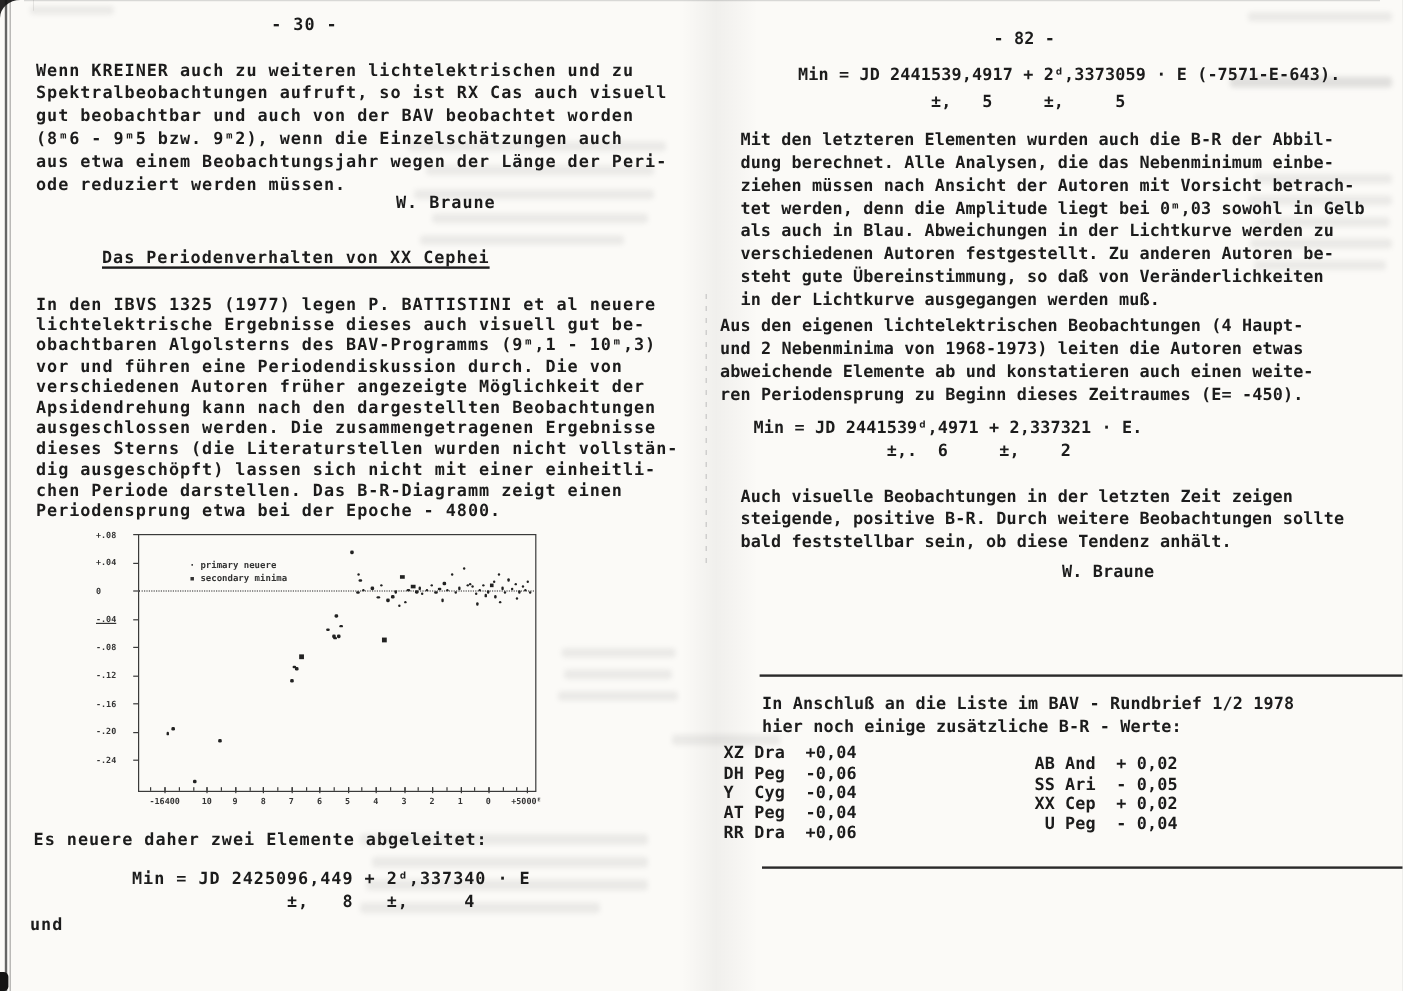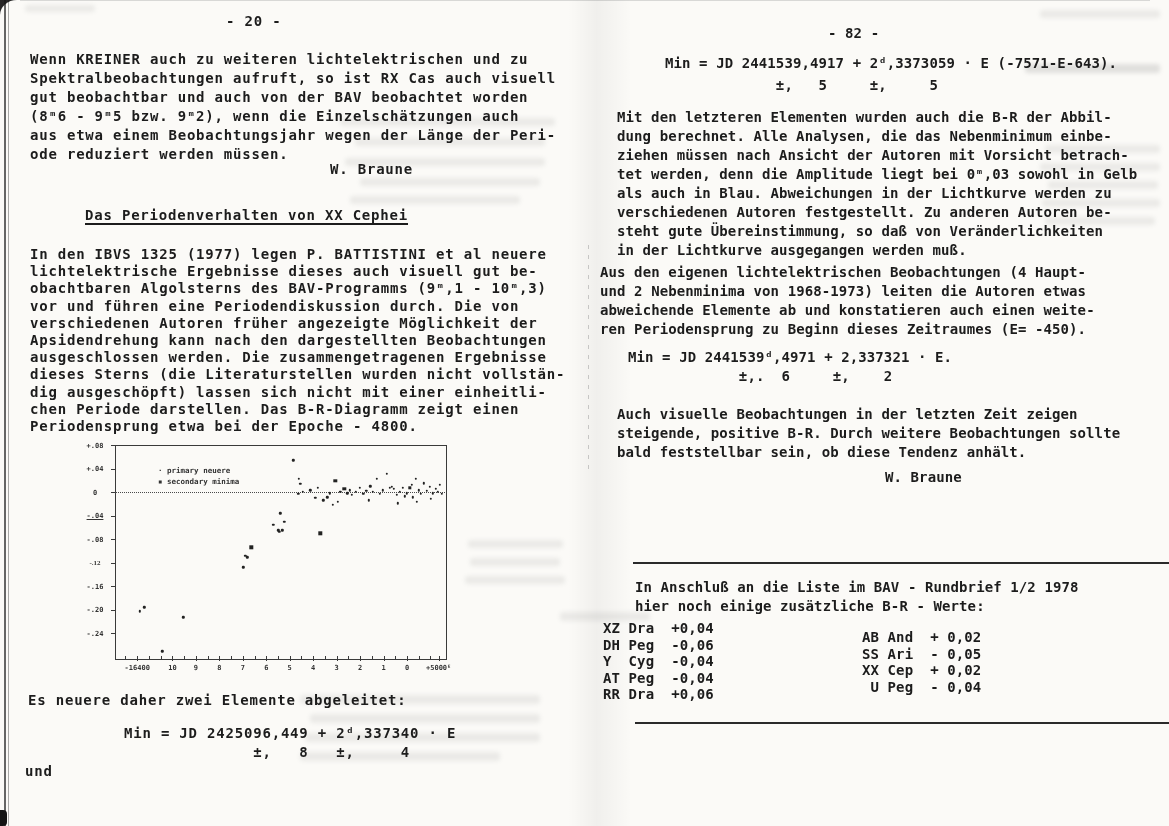--- a/index.html
+++ b/index.html
@@ -14,21 +14,21 @@
   .rule{position:absolute;height:2px;background:#2a2a2a;}
   
   #figure{position:absolute;left:80px;top:443px;width:392px;height:240px;}
   #plotbox{position:absolute;left:35px;top:2px;width:330px;height:213px;border:1.4px solid #3a3a3a;}
   .zline{position:absolute;left:35px;top:49px;width:330px;border-top:1.4px dotted #4a4a4a;}
   .cl{position:absolute;font-size:7.5px;font-weight:700;letter-spacing:0;color:#333;line-height:8px;white-space:pre;}
   .dot{position:absolute;width:2.4px;height:2.4px;background:#222;border-radius:50%;transform:translate(-50%,-50%);}
   .sq{position:absolute;width:3.4px;height:3.4px;background:#222;transform:translate(-50%,-50%);}
   .xtick{position:absolute;width:1px;background:#3a3a3a;}
   .ytick{position:absolute;height:1px;background:#3a3a3a;}
-  .ylab{position:absolute;width:30px;text-align:center;font-size:7px;font-weight:700;color:#333;line-height:8px;}
+  .ylab{position:absolute;width:30px;text-align:left;font-size:7px;font-weight:700;color:#333;line-height:8px;}
   .xlab{position:absolute;transform:translateX(-50%);font-size:7px;font-weight:700;color:#333;line-height:8px;white-space:nowrap;}
   
   .sm{position:absolute;background:#777;opacity:.12;filter:blur(2px);border-radius:3px;}
   .edge-line1{position:absolute;left:4px;top:0;width:2px;height:826px;background:#333;opacity:.75;}
   .edge-line2{position:absolute;left:8px;top:0;width:1px;height:826px;background:#666;opacity:.55;}
   .corner-blob{position:absolute;left:-7px;top:-9px;width:28px;height:52px;
     border-left:7px solid #141414;border-top:9px solid #141414;border-top-left-radius:24px;opacity:.92;}
   .bottom-mark{position:absolute;left:0;top:810px;width:7px;height:16px;background:#141414;border-radius:0 4px 4px 0;}
   .topline{position:absolute;left:20px;top:0;width:1130px;height:1px;background:#999;opacity:.35;}
   .gutter{position:absolute;left:568px;top:0;width:64px;height:826px;
@@ -65,42 +65,42 @@
   <div class="sm" style="left:560px;top:612px;width:90px;height:9px"></div>
   <div class="sm" style="left:1040px;top:10px;width:120px;height:8px"></div>
   <div class="sm" style="left:1025px;top:64px;width:135px;height:9px;opacity:.2"></div>
   <div class="sm" style="left:1045px;top:145px;width:115px;height:8px"></div>
   <div class="sm" style="left:1040px;top:163px;width:120px;height:8px"></div>
   <div class="sm" style="left:1048px;top:181px;width:110px;height:8px"></div>
   <div class="sm" style="left:1042px;top:199px;width:118px;height:8px"></div>
   <div class="sm" style="left:1045px;top:217px;width:110px;height:8px"></div>
 
   <section>
-    <div class="t t50" style="left:226px;top:12px">- 20 -</div>
+    <div class="t t50" style="left:226px;top:12px">- 30 -</div>
     <div class="t t50" style="left:30px;top:50px">Wenn KREINER auch zu weiteren lichtelektrischen und zu
 Spektralbeobachtungen aufruft, so ist RX Cas auch visuell
 gut beobachtbar und auch von der BAV beobachtet worden
 (8ᵐ6 - 9ᵐ5 bzw. 9ᵐ2), wenn die Einzelschätzungen auch
 aus etwa einem Beobachtungsjahr wegen der Länge der Peri-
 ode reduziert werden müssen.</div>
     <div class="t t50" style="left:330px;top:160px">W. Braune</div>
     <div class="t t50 heading" style="left:85px;top:206px">Das Periodenverhalten von XX Cephei</div>
     <div class="t t50 lh17" style="left:30px;top:246px">In den IBVS 1325 (1977) legen P. BATTISTINI et al neuere
 lichtelektrische Ergebnisse dieses auch visuell gut be-
 obachtbaren Algolsterns des BAV-Programms (9ᵐ,1 - 10ᵐ,3)
 vor und führen eine Periodendiskussion durch. Die von
 verschiedenen Autoren früher angezeigte Möglichkeit der
 Apsidendrehung kann nach den dargestellten Beobachtungen
 ausgeschlossen werden. Die zusammengetragenen Ergebnisse
 dieses Sterns (die Literaturstellen wurden nicht vollstän-
 dig ausgeschöpft) lassen sich nicht mit einer einheitli-
 chen Periode darstellen. Das B-R-Diagramm zeigt einen
 Periodensprung etwa bei der Epoche - 4800.</div>
     <div class="t t50" style="left:28px;top:691px">Es neuere daher zwei Elemente abgeleitet:</div>
-    <div class="t t50" style="left:124px;top:724px;line-height:19px">Min = JD 2425096,449 + 2ᵈ,337340 · E
+    <div class="t t50" style="left:110px;top:724px;line-height:19px">Min = JD 2425096,449 + 2ᵈ,337340 · E
               ±,   8   ±,     4</div>
     <div class="t t50" style="left:25px;top:762px">und</div>
 
     <div id="figure">
       <div id="plotbox"></div>
       <div class="zline"></div>
       <div class="cl" style="left:78px;top:24px"><span>·</span> <span>primary neuere</span></div>
       <div class="cl" style="left:78px;top:35px"><span>▪</span> <span>secondary minima</span></div>
       <div id="plot-dyn">
           <div class="xtick" style="left: 45.48px; top: 213px; height: 3px;"></div>
@@ -160,21 +160,21 @@
           <div class="ylab" style="left: 0px; top: -1.5px;">+.08</div>
           <div class="ytick" style="left: 31px; top: 25.5px; width: 4px;"></div>
           <div class="ylab" style="left: 0px; top: 22px;">+.04</div>
           <div class="ytick" style="left: 31px; top: 49px; width: 4px;"></div>
           <div class="ylab" style="left: 0px; top: 45.5px;">0</div>
           <div class="ytick" style="left: 31px; top: 72.5px; width: 4px;"></div>
           <div class="ylab" style="left: 0px; top: 69px; text-decoration: underline;">-.04</div>
           <div class="ytick" style="left: 31px; top: 96px; width: 4px;"></div>
           <div class="ylab" style="left: 0px; top: 92.5px;">-.08</div>
           <div class="ytick" style="left: 31px; top: 119.5px; width: 4px;"></div>
-          <div class="ylab" style="left: 0px; top: 116px; font-family: Liberation Serif, serif;">-.12</div>
+          <div class="ylab" style="left: 0px; top: 116px;">-.12</div>
           <div class="ytick" style="left: 31px; top: 143px; width: 4px;"></div>
           <div class="ylab" style="left: 0px; top: 139.5px;">-.16</div>
           <div class="ytick" style="left: 31px; top: 166.5px; width: 4px;"></div>
           <div class="ylab" style="left: 0px; top: 163px;">-.20</div>
           <div class="ytick" style="left: 31px; top: 190px; width: 4px;"></div>
           <div class="ylab" style="left: 0px; top: 186.5px;">-.24</div>
           <div class="dot" style="left: 59.556px; top: 168.262px;"></div>
           <div class="dot" style="left: 64.4826px; top: 164.15px;"></div>
           <div class="dot" style="left: 103.426px; top: 174.137px;"></div>
           <div class="dot" style="left: 82.3122px; top: 208.213px;"></div>

